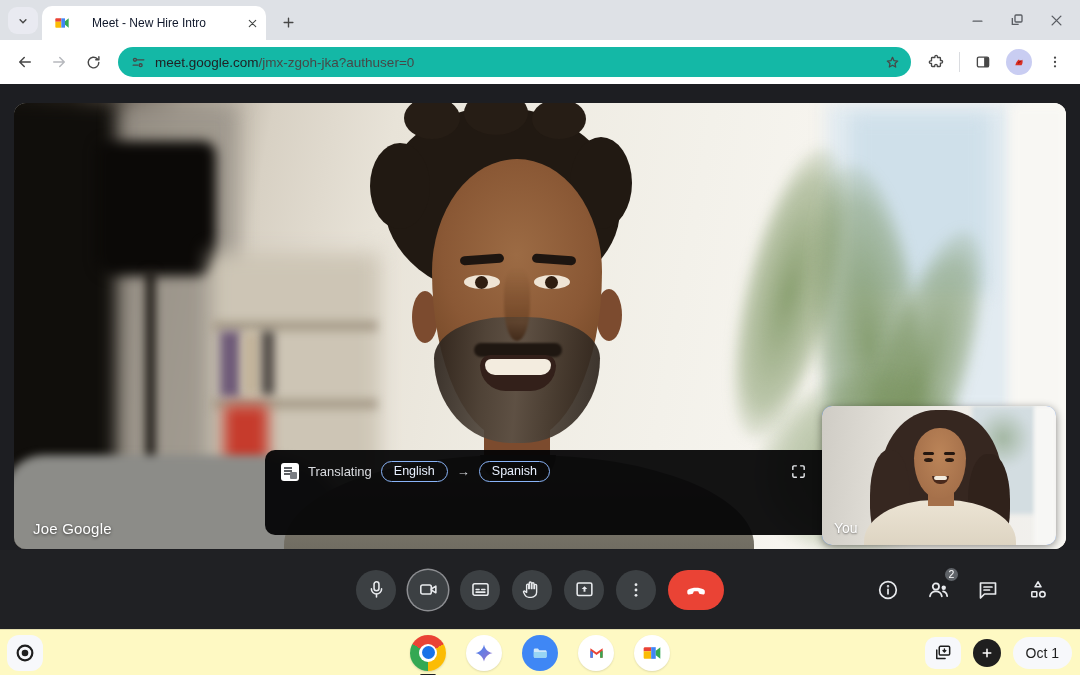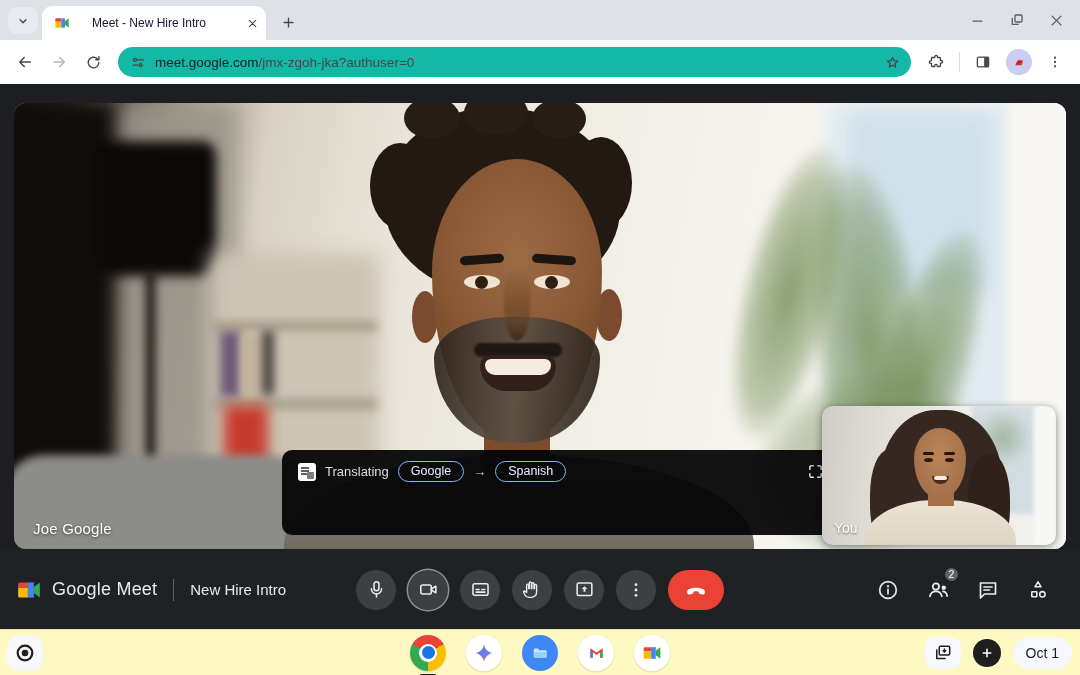--- a/index.html
+++ b/index.html
@@ -75,21 +75,21 @@
   .mouth { left:196px; top:252px; width:76px; height:36px; background:#33201a; border-radius:14px 14px 34px 34px; }
   .teeth { position:absolute; left:5px; top:4px; width:66px; height:16px; background:#f3ecdf; border-radius:6px 6px 10px 10px; }
   .mustache { left:190px; top:240px; width:88px; height:14px; background:#1f1711; border-radius:8px; filter:blur(1px); }
   .neck { left:200px; top:322px; width:66px; height:56px; background:#7c4b2e; }
   .shirt { left:0px; top:352px; width:470px; height:100px; background:linear-gradient(180deg,#8b877b 0%, #6f6b60 100%); border-radius:48% 48% 0 0 / 90% 90% 0 0; }
   .collar { left:196px; top:352px; width:76px; height:26px; background:#5c584f; border-radius:0 0 40px 40px; }
 
   .speaker-label { position:absolute; left:19px; bottom:12px; font-size:15px; color:#fff; text-shadow:0 1px 3px rgba(0,0,0,.6); letter-spacing:.2px; }
 
   
-  .caption { position:absolute; left:268px; top:347px; width:576px; height:85px; background:rgba(4,4,5,.94); border-radius:10px; padding:11px 6px 10px 16px; }
+  .caption { position:absolute; left:251px; top:347px; width:576px; height:85px; background:rgba(4,4,5,.94); border-radius:10px; padding:11px 6px 10px 16px; }
   .cap-row { display:flex; align-items:center; gap:9px; }
   .cap-label { font-size:13px; color:#dadce0; }
   .cap-pill { border:1px solid #8ab4f8; color:#e8f0fe; border-radius:12px; padding:2px 12px 3px; font-size:12.5px; background:transparent; }
   .cap-arrow { color:#dadce0; font-size:13px; }
   .cap-actions { margin-left:auto; display:flex; align-items:center; gap:14px; }
   .cap-text { margin-top:10px; font-size:16px; color:#fff; letter-spacing:.2px; }
   .ticon { width:18px; height:18px; background:#fff; border-radius:3px; position:relative; }
   .ticon:before { content:""; position:absolute; left:3px; top:4px; width:8px; height:2px; background:#5c5f63; box-shadow:0 3px 0 #5c5f63, 0 6px 0 #5c5f63; }
   .ticon:after { content:""; position:absolute; right:2px; bottom:2px; width:7px; height:7px; background:#7a7d82; border-radius:1px; }
 
@@ -300,21 +300,21 @@
             <span class="teeth"></span>
           </div>
       </div>
 
       <span class="speaker-label">Joe Google</span>
 
       <div class="caption">
         <div class="cap-row">
           <span class="ticon"></span>
           <span class="cap-label">Translating</span>
-          <span class="cap-pill">Google</span>
+          <span class="cap-pill">English</span>
           <span class="cap-arrow">→</span>
           <span class="cap-pill">Spanish</span>
           <span class="cap-actions">
             <span class="icon-btn">
               <svg width="17" height="17" viewBox="0 0 24 24" fill="none" stroke="#e8eaed" stroke-width="2" stroke-linecap="round" stroke-linejoin="round">
                   <path d="M4 9V5.5A1.5 1.5 0 0 1 5.5 4H9M15 4h3.5A1.5 1.5 0 0 1 20 5.5V9M20 15v3.5a1.5 1.5 0 0 1-1.5 1.5H15M9 20H5.5A1.5 1.5 0 0 1 4 18.5V15"></path>
                 </svg>
             </span>
             <span class="icon-btn">
               <svg width="14" height="14" viewBox="0 0 24 24" fill="none" stroke="#e8eaed" stroke-width="2.2" stroke-linecap="round">
@@ -338,31 +338,20 @@
             <span class="p-abs sv-brow r"></span>
           <span class="p-abs sv-eye l"></span>
             <span class="p-abs sv-eye r"></span>
           <span class="sv-smile"></span>
         </div>
         <span class="sv-label">You</span>
       </div>
     </div>
 
     <div class="meetbar">
-      <div class="brand">
-        <svg width="26" height="26" viewBox="0 0 24 24">
-          <path fill="#ea4335" d="M2 6.5C2 5.7 2.7 5 3.5 5H11v5H2z"></path>
-          <path fill="#fbbc04" d="M2 10h9v9H3.5C2.7 19 2 18.3 2 17.5z"></path>
-          <path fill="#4285f4" d="M11 5h5.5v14H11z"></path>
-          <path fill="#34a853" d="M16.5 9.2L22 5v14l-5.5-4.2z"></path>
-        </svg>
-        <span class="brand-text">Google Meet</span>
-        <span class="brand-sep"></span>
-        <span class="meeting-name">New Hire Intro</span>
-      </div>
 
       <div class="controls">
         <button class="ctl">
           <svg width="21" height="21" viewBox="0 0 24 24" fill="none" stroke="#e8eaed" stroke-width="1.8" stroke-linecap="round">
               <rect x="9.2" y="3.2" width="5.6" height="10.2" rx="2.8"></rect>
               <path d="M6.2 11.3a5.8 5.8 0 0 0 11.6 0"></path>
               <path d="M12 17.2v3.4"></path>
             </svg>
         </button>
         <button class="ctl ctl-camera">

